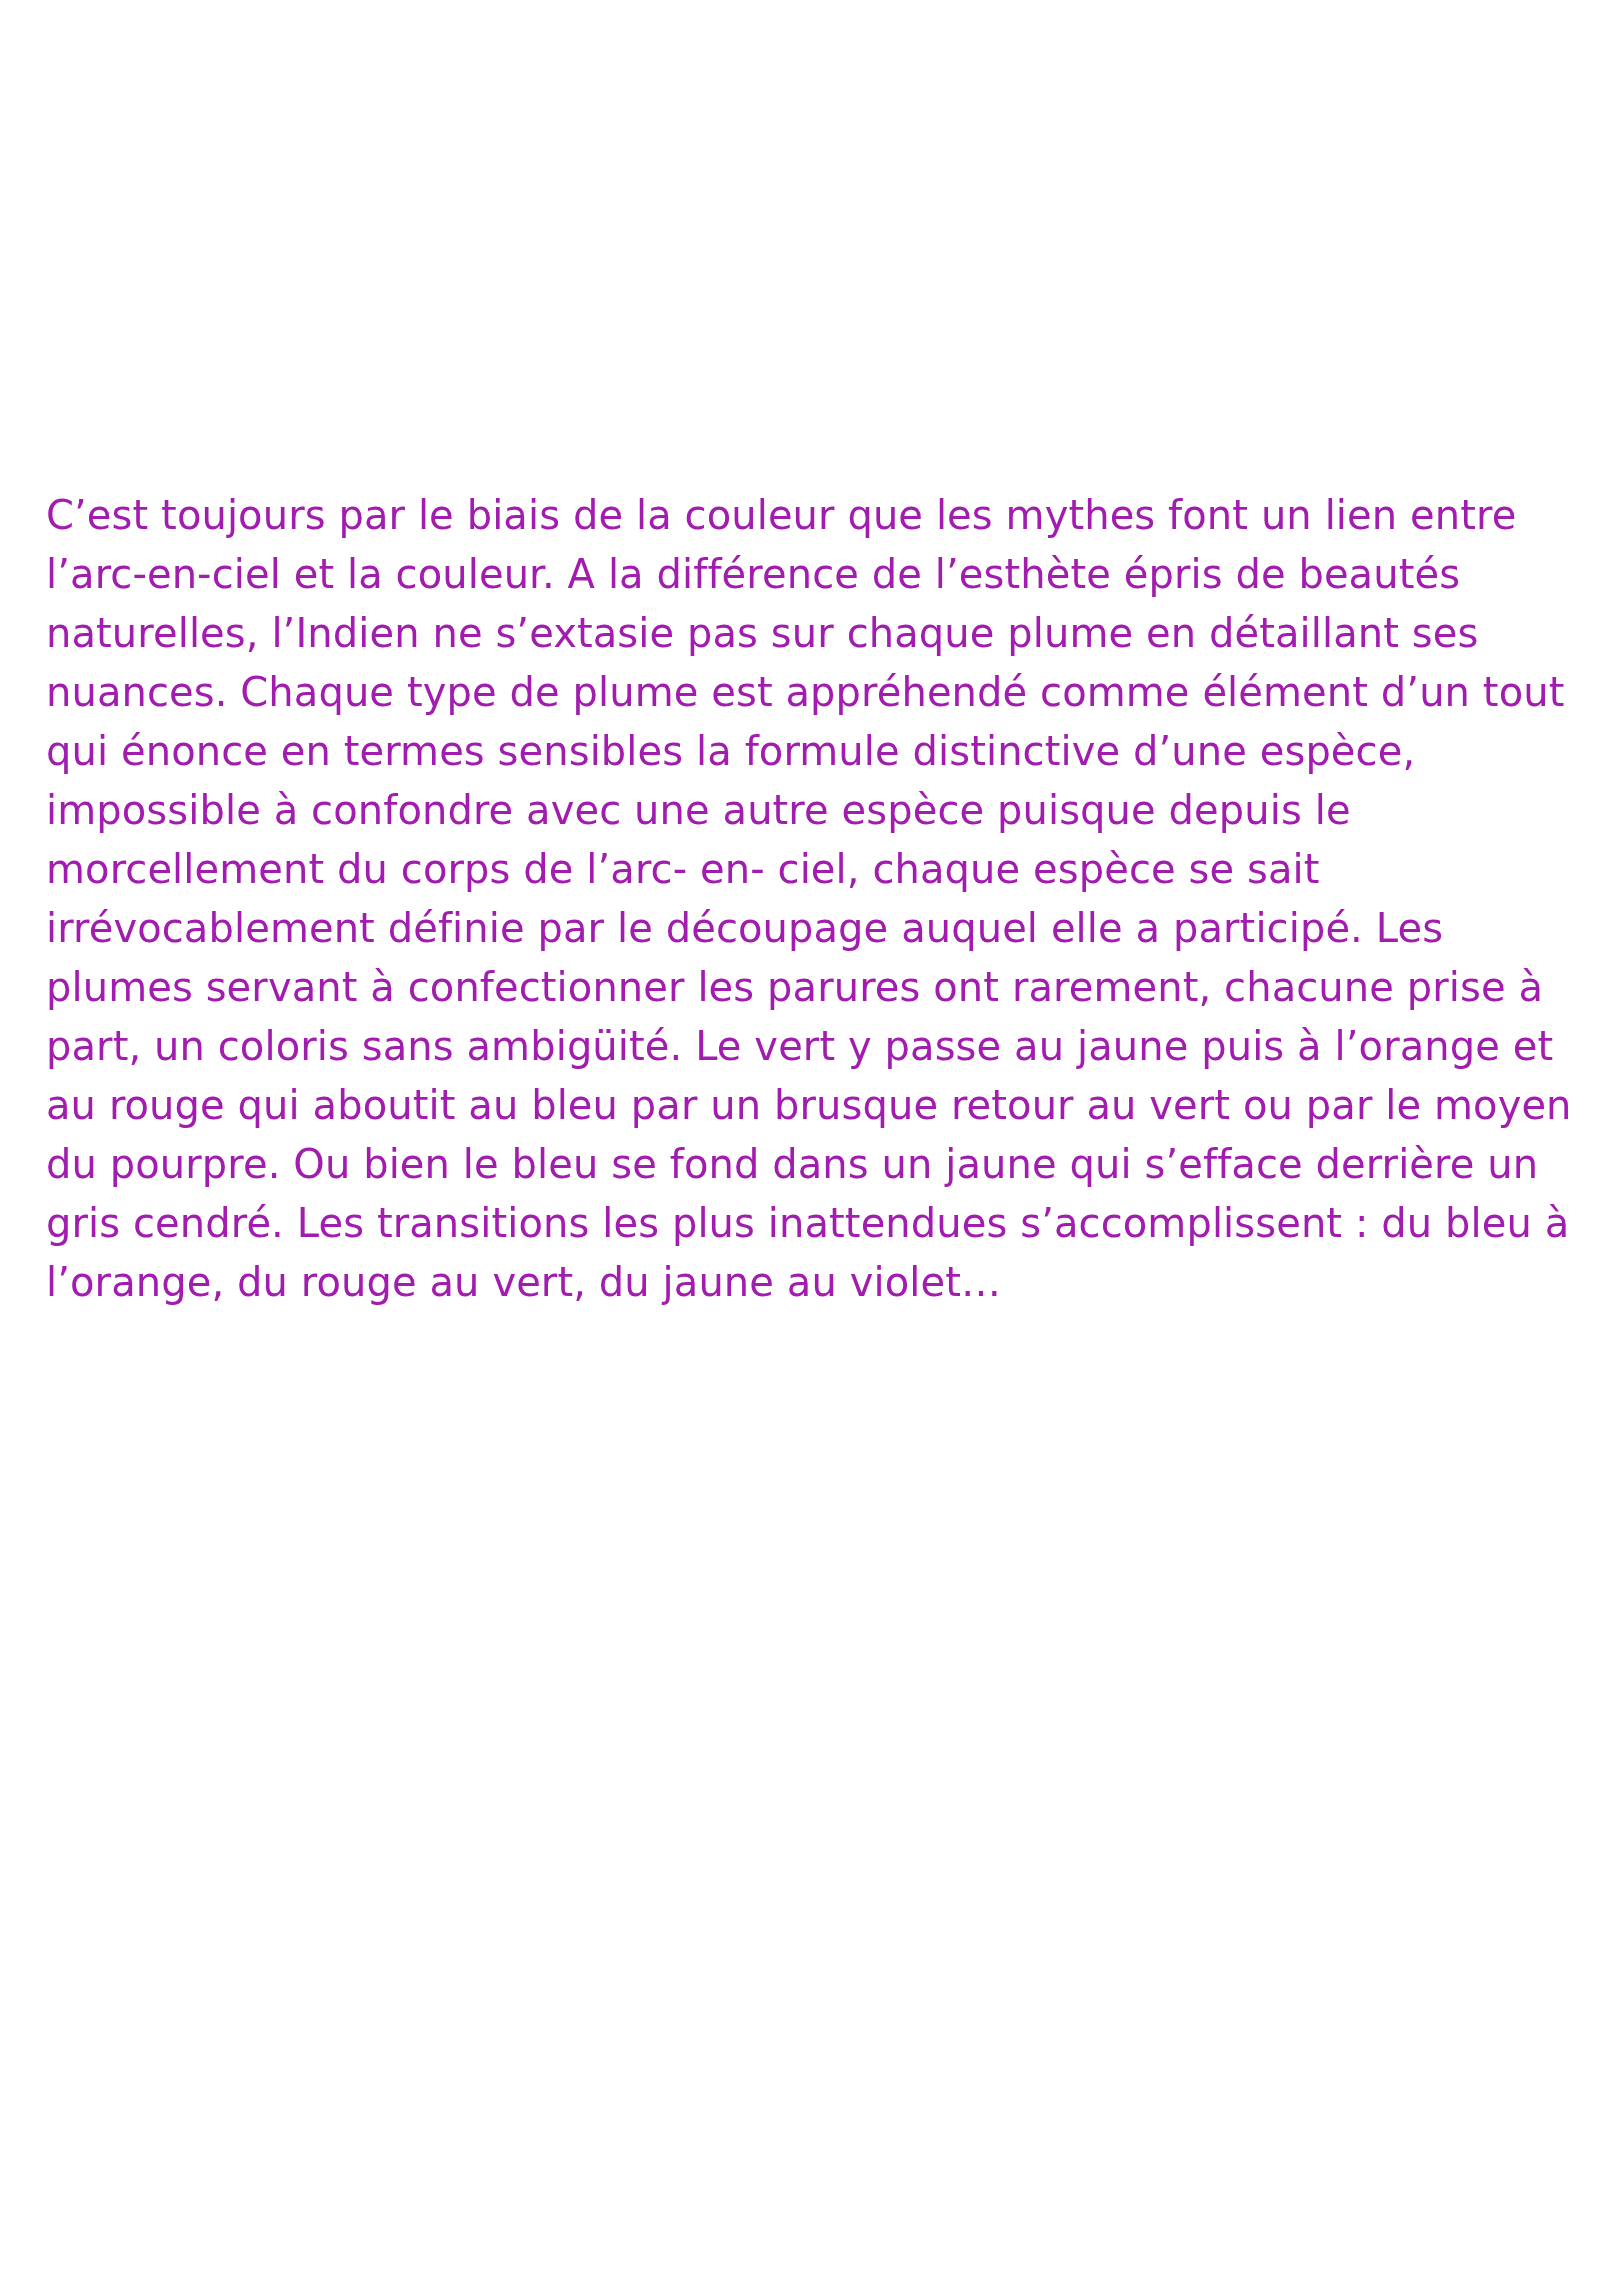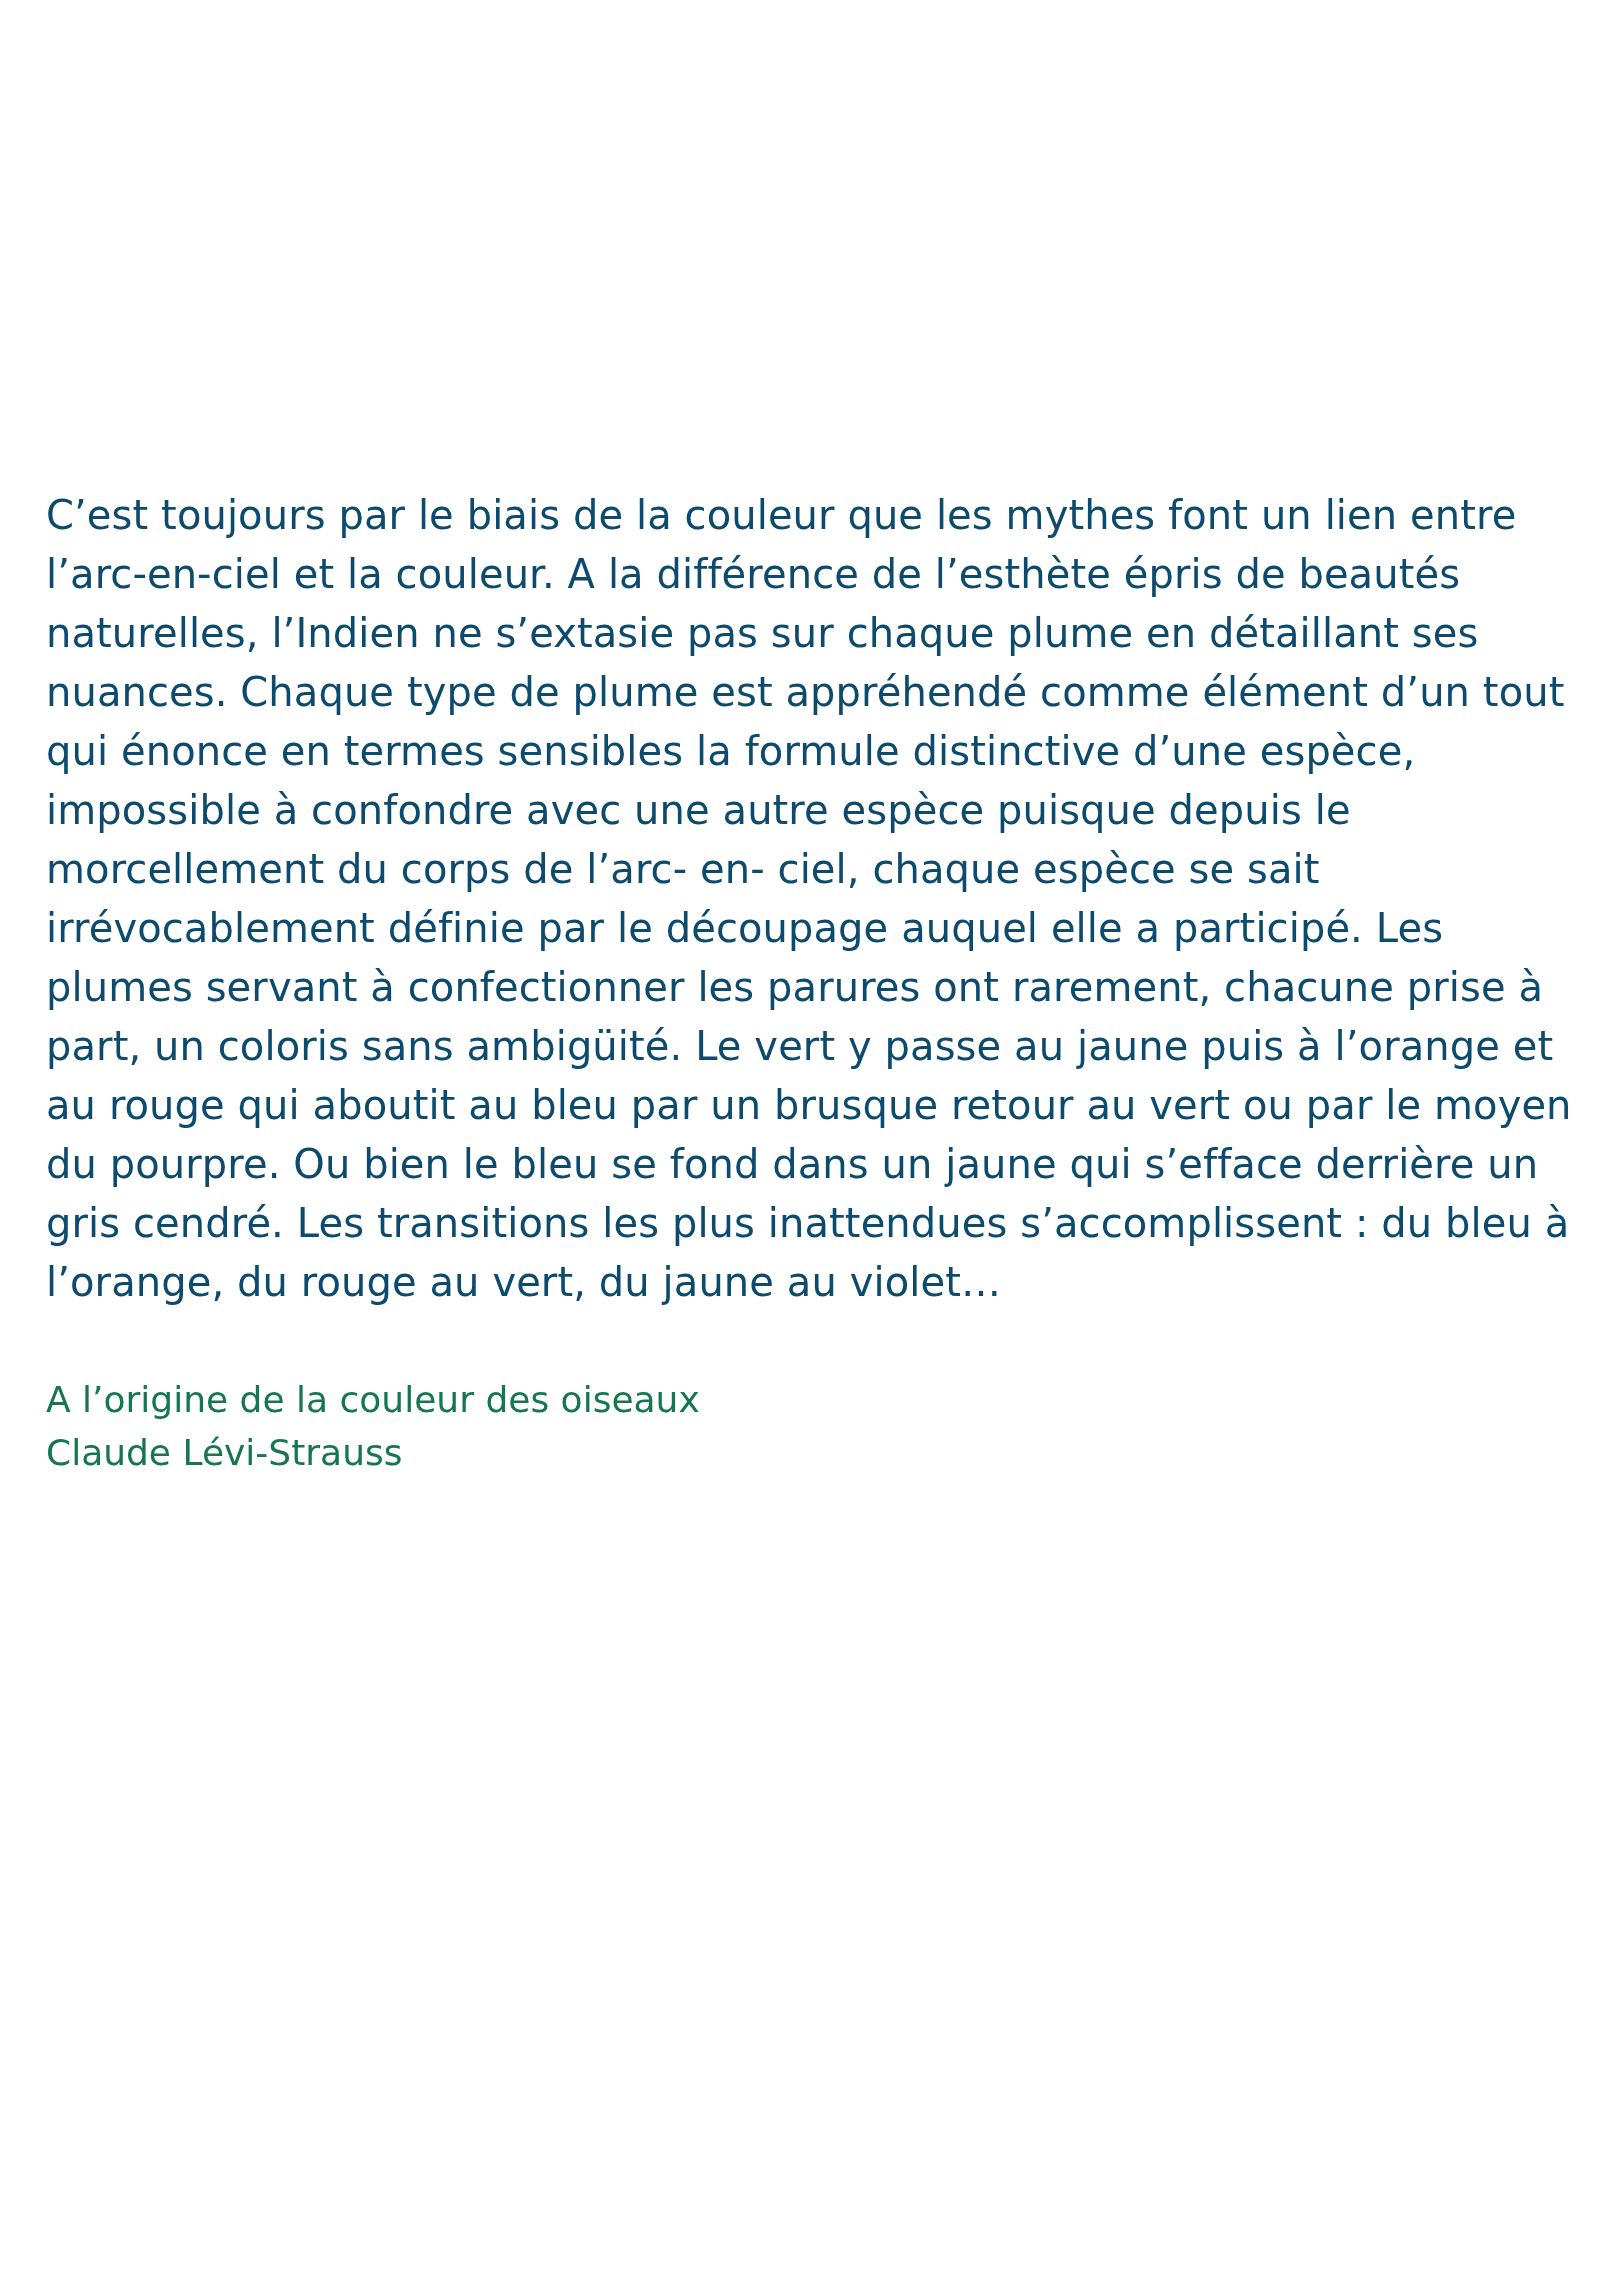--- a/index.html
+++ b/index.html
@@ -20,21 +20,21 @@
     background: #ffffff;
     box-sizing: border-box;
   }
   .content {
     position: absolute;
     left: 46px;
     top: 446px;
     width: 1539px;
   }
   .quote {
-    color: #0c4a6e;
+    color: #a21caf;
     font-size: 40px;
     line-height: 59px;
     letter-spacing: 0.1px;
     font-weight: 400;
     text-align: left;
     width: 1534px;
     white-space: pre-wrap;
   }
   .attribution {
     margin-top: 61px;
@@ -46,19 +46,15 @@
   .attrib-line {
     display: block;
   }
 </style>
 </head>
 <body>
 
 <div class="page">
   <div class="content">
     <p class="quote">C’est toujours par le biais de la couleur que les mythes font un lien entre l’arc-en-ciel et la couleur. A la différence de l’esthète épris de beautés naturelles, l’Indien ne s’extasie pas sur chaque plume en détaillant ses nuances. Chaque type de plume est appréhendé comme élément d’un tout qui énonce en termes sensibles la formule distinctive d’une espèce, impossible à confondre avec une autre espèce puisque depuis le morcellement du corps de l’arc- en- ciel, chaque espèce se sait irrévocablement définie par le découpage auquel elle a participé. Les plumes servant à confectionner les parures ont rarement, chacune prise à part, un coloris sans ambigüité. Le vert y passe au jaune puis à l’orange et au rouge qui aboutit au bleu par un brusque retour au vert ou par le moyen du pourpre. Ou bien le bleu se fond dans un jaune qui s’efface derrière un gris cendré. Les transitions les plus inattendues s’accomplissent : du bleu à l’orange, du rouge au vert, du jaune au violet…</p>
-    <div class="attribution">
-      <span class="attrib-line">A l’origine de la couleur des oiseaux</span>
-      <span class="attrib-line">Claude Lévi-Strauss</span>
-    </div>
   </div>
 </div>
 
 
 </body></html>

